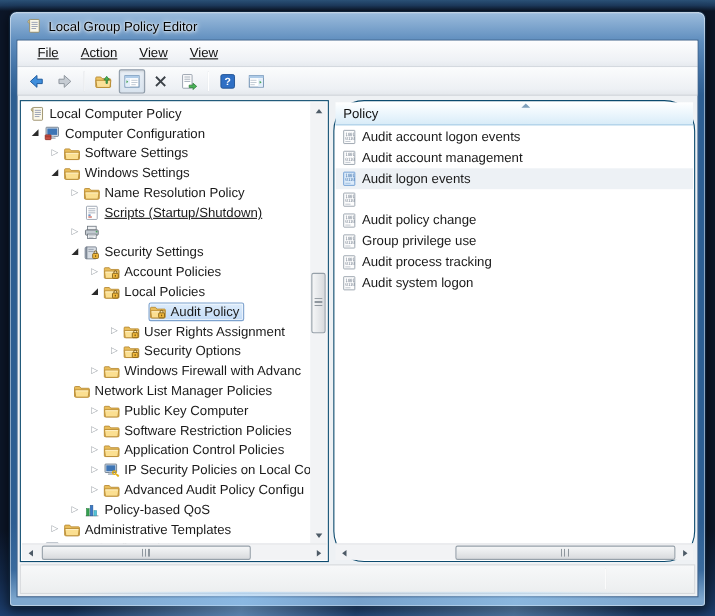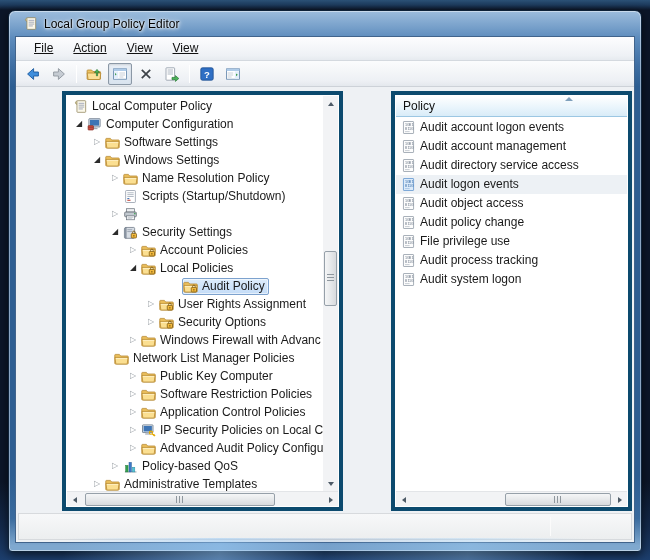--- a/index.html
+++ b/index.html
@@ -32,24 +32,24 @@
 
   .toolbar { height:26px; background:linear-gradient(180deg,#fbfcfd,#edf0f4 80%,#e4e8ed);
     border-bottom:1px solid #cdd2d8; display:flex; align-items:center; padding-left:4px; }
   .tb-btn { width:24px; height:22px; border:1px solid transparent; border-radius:2px; background:transparent;
     display:flex; align-items:center; justify-content:center; margin:0 1px; }
   .tb-btn svg { width:16px; height:16px; display:block; }
   .tb-btn.pressed { border-color:#8b98a6; background:linear-gradient(180deg,#e9eff6,#d9e4ef); box-shadow:inset 0 1px 2px rgba(0,0,0,.12); }
   .tb-sep { width:1px; height:18px; background:#c2c8cf; border-right:1px solid #ffffff; margin:0 4px; }
 
   .content { position:absolute; left:2px; right:2px; top:54px; bottom:31px; display:flex; }
-  .pane { position:relative; background:#fff; border:4px solid #0c4a6e;margin-left:44px; }
+  .pane { position:relative; background:#fff; border:1px solid #0c4a6e; }
   .pane-left { width:281px; flex:none; }
   .splitter { width:4px; flex:none; background:#eef1f4; }
-  .pane-right { flex:1; }
+  .pane-right { flex:1;border-radius:28px; }
 
   
   .tree { position:absolute; left:1px; right:16px; top:2px; bottom:16px; overflow:hidden; }
   .tree-row { height:18px; line-height:18px; white-space:nowrap; display:flex; align-items:center; }
   .expander { width:14px; flex:none; text-align:center; font-size:8px; line-height:18px; }
   .exp-open { color:#2b2b2b; }
   .exp-closed { color:#9aa0a6; }
   .t-ico { width:16px; height:15px; flex:none; margin-right:3px; }
   .t-ico svg { width:15px; height:15px; display:block; }
   .t-box { display:inline-flex; align-items:center; height:17px; border:1px solid transparent; border-radius:2px; padding:0 3px 0 0; }
@@ -252,21 +252,21 @@
                   <span class="t-ico">
                     <svg viewBox="0 0 16 16">
                       <path d="M1.6 3.6h4.1l1.4 1.7h7.3c.5 0 .8.3.8.8v7c0 .5-.3.8-.8.8H1.6c-.5 0-.8-.3-.8-.8V4.4c0-.5.3-.8.8-.8z" fill="#e9bd5a" stroke="#b5872f" stroke-width=".8"></path>
                       <path d="M1 6.9h14l-.9 6.3c-.1.5-.4.7-.9.7H2.8c-.5 0-.8-.2-.9-.7z" fill="#fbdf91" stroke="#b5872f" stroke-width=".8"></path>
                       <path d="M2.1 7.9h11.9" stroke="#fff3cf" stroke-width=".8"></path>
                     </svg>
                   </span>
                   <span>Name Resolution Policy</span>
                 </span>
               </div>
-              <div class="tree-row" style="padding-left: 41px;">
+              <div class="tree-row" style="padding-left: 41px; text-decoration: underline;">
                 <span class="expander exp-closed"></span>
                 <span class="t-box">
                   <span class="t-ico">
                     <svg viewBox="0 0 16 16">
                       <rect x="2.8" y="1.6" width="10.4" height="12.8" rx=".8" fill="#fff" stroke="#8d97a5" stroke-width=".8"></rect>
                       <g stroke="#9aa4b2" stroke-width=".8">
                         <path d="M4.6 4h6.8M4.6 6h6.8M4.6 8h6.8"></path>
                       </g>
                       <path d="M4.6 10.2h2.2" stroke="#3e75b5" stroke-width="1.1"></path>
                       <path d="M4.6 12h3.4" stroke="#c0392b" stroke-width="1.1"></path>
@@ -578,123 +578,107 @@
                       <text x="4" y="6.6">10</text>
                       <text x="8.4" y="6.6">01</text>
                       <text x="4" y="10.6">01</text>
                       <text x="8.4" y="10.6">10</text>
                     </g>
                     <path d="M4.2 12.4h5" stroke="#aab3bd" stroke-width=".7"></path>
                   </svg>
                 </span>
                 <span>Audit account management</span>
               </div>
+              <div class="list-row sel">
+                <span class="l-ico">
+                  <svg viewBox="0 0 16 16">
+                    <rect x="2.6" y="1.6" width="10.8" height="12.8" rx=".5" fill="#dcebfa" stroke="#6b9bd2" stroke-width=".9"></rect>
+                    <g fill="#4a7ab0" font-family="monospace" font-size="4.4">
+                      <text x="4" y="6.6">10</text>
+                      <text x="8.4" y="6.6">01</text>
+                      <text x="4" y="10.6">01</text>
+                      <text x="8.4" y="10.6">10</text>
+                    </g>
+                    <path d="M4.2 12.4h5" stroke="#8fb4da" stroke-width=".7"></path>
+                  </svg>
+                </span>
+                <span>Audit logon events</span>
+              </div>
               <div class="list-row">
                 <span class="l-ico">
                   <svg viewBox="0 0 16 16">
                     <rect x="2.6" y="1.6" width="10.8" height="12.8" rx=".5" fill="#fdfdfd" stroke="#99a3ad" stroke-width=".9"></rect>
                     <g fill="#7b8694" font-family="monospace" font-size="4.4">
                       <text x="4" y="6.6">10</text>
                       <text x="8.4" y="6.6">01</text>
                       <text x="4" y="10.6">01</text>
                       <text x="8.4" y="10.6">10</text>
                     </g>
                     <path d="M4.2 12.4h5" stroke="#aab3bd" stroke-width=".7"></path>
                   </svg>
                 </span>
-                <span>Audit directory service access</span>
-              </div>
-              <div class="list-row sel">
-                <span class="l-ico">
-                  <svg viewBox="0 0 16 16">
-                    <rect x="2.6" y="1.6" width="10.8" height="12.8" rx=".5" fill="#dcebfa" stroke="#6b9bd2" stroke-width=".9"></rect>
-                    <g fill="#4a7ab0" font-family="monospace" font-size="4.4">
-                      <text x="4" y="6.6">10</text>
-                      <text x="8.4" y="6.6">01</text>
-                      <text x="4" y="10.6">01</text>
-                      <text x="8.4" y="10.6">10</text>
-                    </g>
-                    <path d="M4.2 12.4h5" stroke="#8fb4da" stroke-width=".7"></path>
-                  </svg>
-                </span>
-                <span>Audit logon events</span>
               </div>
               <div class="list-row">
                 <span class="l-ico">
                   <svg viewBox="0 0 16 16">
                     <rect x="2.6" y="1.6" width="10.8" height="12.8" rx=".5" fill="#fdfdfd" stroke="#99a3ad" stroke-width=".9"></rect>
                     <g fill="#7b8694" font-family="monospace" font-size="4.4">
                       <text x="4" y="6.6">10</text>
                       <text x="8.4" y="6.6">01</text>
                       <text x="4" y="10.6">01</text>
                       <text x="8.4" y="10.6">10</text>
                     </g>
                     <path d="M4.2 12.4h5" stroke="#aab3bd" stroke-width=".7"></path>
                   </svg>
                 </span>
-                <span>Audit object access</span>
+                <span>Audit policy change</span>
               </div>
               <div class="list-row">
                 <span class="l-ico">
                   <svg viewBox="0 0 16 16">
                     <rect x="2.6" y="1.6" width="10.8" height="12.8" rx=".5" fill="#fdfdfd" stroke="#99a3ad" stroke-width=".9"></rect>
                     <g fill="#7b8694" font-family="monospace" font-size="4.4">
                       <text x="4" y="6.6">10</text>
                       <text x="8.4" y="6.6">01</text>
                       <text x="4" y="10.6">01</text>
                       <text x="8.4" y="10.6">10</text>
                     </g>
                     <path d="M4.2 12.4h5" stroke="#aab3bd" stroke-width=".7"></path>
                   </svg>
                 </span>
-                <span>Audit policy change</span>
+                <span>Group privilege use</span>
               </div>
               <div class="list-row">
                 <span class="l-ico">
                   <svg viewBox="0 0 16 16">
                     <rect x="2.6" y="1.6" width="10.8" height="12.8" rx=".5" fill="#fdfdfd" stroke="#99a3ad" stroke-width=".9"></rect>
                     <g fill="#7b8694" font-family="monospace" font-size="4.4">
                       <text x="4" y="6.6">10</text>
                       <text x="8.4" y="6.6">01</text>
                       <text x="4" y="10.6">01</text>
                       <text x="8.4" y="10.6">10</text>
                     </g>
                     <path d="M4.2 12.4h5" stroke="#aab3bd" stroke-width=".7"></path>
                   </svg>
                 </span>
-                <span>File privilege use</span>
+                <span>Audit process tracking</span>
               </div>
               <div class="list-row">
                 <span class="l-ico">
                   <svg viewBox="0 0 16 16">
                     <rect x="2.6" y="1.6" width="10.8" height="12.8" rx=".5" fill="#fdfdfd" stroke="#99a3ad" stroke-width=".9"></rect>
                     <g fill="#7b8694" font-family="monospace" font-size="4.4">
                       <text x="4" y="6.6">10</text>
                       <text x="8.4" y="6.6">01</text>
                       <text x="4" y="10.6">01</text>
                       <text x="8.4" y="10.6">10</text>
                     </g>
                     <path d="M4.2 12.4h5" stroke="#aab3bd" stroke-width=".7"></path>
                   </svg>
                 </span>
-                <span>Audit process tracking</span>
-              </div>
-              <div class="list-row">
-                <span class="l-ico">
-                  <svg viewBox="0 0 16 16">
-                    <rect x="2.6" y="1.6" width="10.8" height="12.8" rx=".5" fill="#fdfdfd" stroke="#99a3ad" stroke-width=".9"></rect>
-                    <g fill="#7b8694" font-family="monospace" font-size="4.4">
-                      <text x="4" y="6.6">10</text>
-                      <text x="8.4" y="6.6">01</text>
-                      <text x="4" y="10.6">01</text>
-                      <text x="8.4" y="10.6">10</text>
-                    </g>
-                    <path d="M4.2 12.4h5" stroke="#aab3bd" stroke-width=".7"></path>
-                  </svg>
-                </span>
                 <span>Audit system logon</span>
               </div>
             </div>
 
           <div class="hscroll">
             <div class="sb-btn sb-left">
                 <div class="tri-left"></div>
               </div>
             <div class="thumb thumb-h" style="left:109px; right:16px;">
                 <div class="grip-h"></div>

